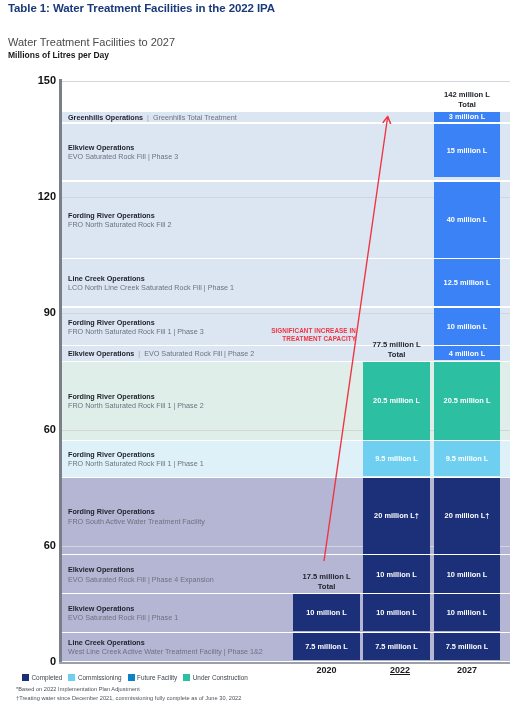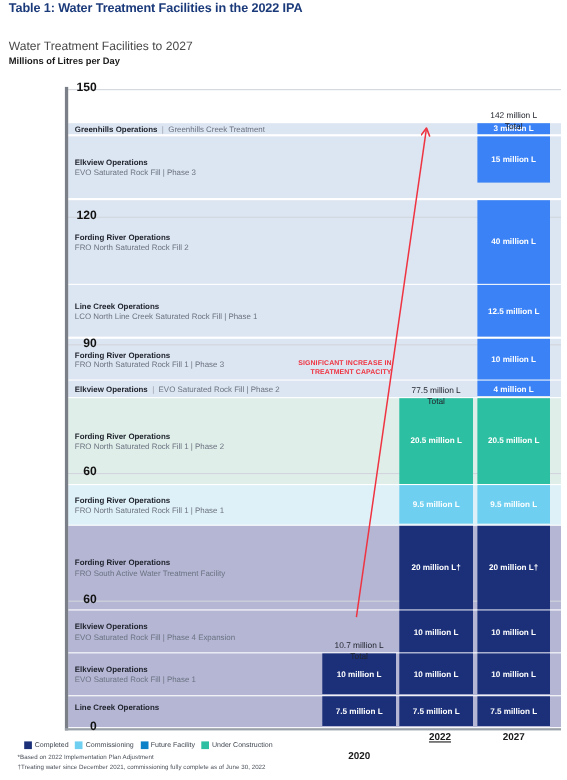--- a/index.html
+++ b/index.html
@@ -32,21 +32,20 @@
   }
   .axis-base{
     position:absolute;left:59px;top:662px;
     width:451px;height:1.5px;background:#9aa0a8;
   }
   .ytick{
     position:absolute;right:0;
     width:56px;text-align:right;
     font-size:11px;font-weight:bold;color:#111;
     transform:translateY(-7px);
-    padding-left:32px;
   }
   .gridline{
     position:absolute;left:62px;
     width:448px;height:1px;background:#d2d6dc;
   }
 
   
   .band{position:absolute;left:62px;width:448px;}
 
   
@@ -69,22 +68,22 @@
     text-align:center;line-height:9px;
     box-sizing:border-box;
   }
   .bar.dark{background:#1b3079;}
   .bar.lightblue{background:#6ecff0;}
   .bar.blue{background:#3b82f6;}
   .bar.green{background:#2cbfa1;}
 
   .totlab{
     position:absolute;
-    font-size:7.6px;font-weight:normal;color:#22262e;
-    text-align:center;line-height:10px;margin-top:10px;
+    font-size:7.6px;font-weight:bold;color:#22262e;
+    text-align:center;line-height:10px;
   }
 
   .xlab{
     position:absolute;top:665px;
     font-size:9px;font-weight:bold;color:#1a1a1a;
     text-align:center;width:70px;
   }
 
   
   .annot{
@@ -138,21 +137,21 @@
 
   <div id="yticks">
       <div class="ytick" style="top: 81px; left: 0px;">150</div>
       <div class="ytick" style="top: 197.2px; left: 0px;">120</div>
       <div class="ytick" style="top: 313.4px; left: 0px;">90</div>
       <div class="ytick" style="top: 429.6px; left: 0px;">60</div>
       <div class="ytick" style="top: 545.8px; left: 0px;">60</div>
       <div class="ytick" style="top: 662px; left: 0px;">0</div>
     </div>
   <div id="rowlabels">
-      <div class="rowlab inline" style="top: 113.197px;"><span class="op">Greenhills Operations</span><span class="sep">&nbsp;&nbsp;|&nbsp;&nbsp;</span><span class="det">Greenhills Creek Treatment</span></div>
+      <div class="rowlab inline" style="top: 113.197px;"><span class="op">Greenhills Operations</span><span class="sep">&nbsp;&nbsp;|&nbsp;&nbsp;</span><span class="det">Greenhills Total Treatment</span></div>
       <div class="rowlab" style="top: 143.257px;">
         <div class="op">Elkview Operations</div>
         <div class="det">EVO Saturated Rock Fill  |  Phase 3</div>
       </div>
       <div class="rowlab" style="top: 211.04px;">
         <div class="op">Fording River Operations</div>
         <div class="det">FRO North Saturated Rock Fill 2</div>
       </div>
       <div class="rowlab" style="top: 273.982px;">
         <div class="op">Line Creek Operations</div>
@@ -178,20 +177,21 @@
       <div class="rowlab" style="top: 565.45px;">
         <div class="op">Elkview Operations</div>
         <div class="det">EVO Saturated Rock Fill  |  Phase 4 Expansion</div>
       </div>
       <div class="rowlab" style="top: 604.183px;">
         <div class="op">Elkview Operations</div>
         <div class="det">EVO Saturated Rock Fill  |  Phase 1</div>
       </div>
       <div class="rowlab" style="top: 638.075px;">
         <div class="op">Line Creek Operations</div>
+        <div class="det">West Line Creek Active Water Treatment Facility  |  Phase 1&amp;2</div>
       </div>
     </div>
   <div id="bars">
       <div class="bar dark" style="left: 293px; width: 67px; top: 632.95px; height: 27.45px;">7.5 million L</div>
       <div class="bar dark" style="left: 293px; width: 67px; top: 594.217px; height: 37.1333px;">10 million L</div>
       <div class="bar dark" style="left: 363px; width: 67px; top: 632.95px; height: 27.45px;">7.5 million L</div>
       <div class="bar dark" style="left: 363px; width: 67px; top: 594.217px; height: 37.1333px;">10 million L</div>
       <div class="bar dark" style="left: 363px; width: 67px; top: 555.483px; height: 37.1333px;">10 million L</div>
       <div class="bar dark" style="left: 363px; width: 67px; top: 478.017px; height: 75.8667px;">20 million L†</div>
       <div class="bar lightblue" style="left: 363px; width: 67px; top: 441.22px; height: 35.1967px;">9.5 million L</div>
@@ -199,39 +199,39 @@
       <div class="bar dark" style="left: 434px; width: 66px; top: 632.95px; height: 27.45px;">7.5 million L</div>
       <div class="bar dark" style="left: 434px; width: 66px; top: 594.217px; height: 37.1333px;">10 million L</div>
       <div class="bar dark" style="left: 434px; width: 66px; top: 555.483px; height: 37.1333px;">10 million L</div>
       <div class="bar dark" style="left: 434px; width: 66px; top: 478.017px; height: 75.8667px;">20 million L†</div>
       <div class="bar lightblue" style="left: 434px; width: 66px; top: 441.22px; height: 35.1967px;">9.5 million L</div>
       <div class="bar green" style="left: 434px; width: 66px; top: 361.817px; height: 77.8033px;">20.5 million L</div>
       <div class="bar blue" style="left: 434px; width: 66px; top: 346.323px; height: 13.8933px;">4 million L</div>
       <div class="bar blue" style="left: 434px; width: 66px; top: 307.59px; height: 37.1333px;">10 million L</div>
       <div class="bar blue" style="left: 434px; width: 66px; top: 259.173px; height: 46.8167px; text-align: center;">12.5 million L</div>
       <div class="bar blue" style="left: 434px; width: 66px; top: 181.707px; height: 75.8667px;">40 million L</div>
-      <div class="bar blue" style="left: 434px; width: 66px; top: 123.607px; height: 42px;">15 million L</div>
+      <div class="bar blue" style="left: 434px; width: 66px; top: 123.607px; height: 53px;">15 million L</div>
       <div class="bar blue" style="left: 434px; width: 66px; top: 111.987px; height: 10.02px;">3 million L</div>
     </div>
   <div id="totals">
       <div class="totlab" style="left: 289px; width: 75px; top: 572.217px;">
-        <div>10.7 million L</div>
+        <div>17.5 million L</div>
         <div>Total</div>
       </div>
       <div class="totlab" style="left: 359px; width: 75px; top: 339.817px;">
         <div>77.5 million L</div>
         <div>Total</div>
       </div>
       <div class="totlab" style="left: 430px; width: 74px; top: 89.9867px;">
         <div>142 million L</div>
         <div>Total</div>
       </div>
     </div>
   <div id="xlabels">
-      <div class="xlab" style="left: 291.5px; margin-top: 17px;">2020</div>
+      <div class="xlab" style="left: 291.5px;">2020</div>
       <div class="xlab" style="left: 365px; text-decoration: underline;">2022</div>
       <div class="xlab" style="left: 432px; text-align: center;">2027</div>
     </div>
 
   <div class="annot" style="left:256px;top:327px;">SIGNIFICANT INCREASE IN TREATMENT CAPACITY</div>
   <svg class="arrow" viewBox="0 0 515 709">
     <defs>
       <marker id="ah" markerWidth="7" markerHeight="7" refX="4.4" refY="3.2" orient="auto">
         <path d="M0.6,0.4 L5.6,3.2 L0.6,6.0" fill="none" stroke="#ef3340" stroke-width="1.1" stroke-linecap="round" stroke-linejoin="round"></path>
       </marker>

